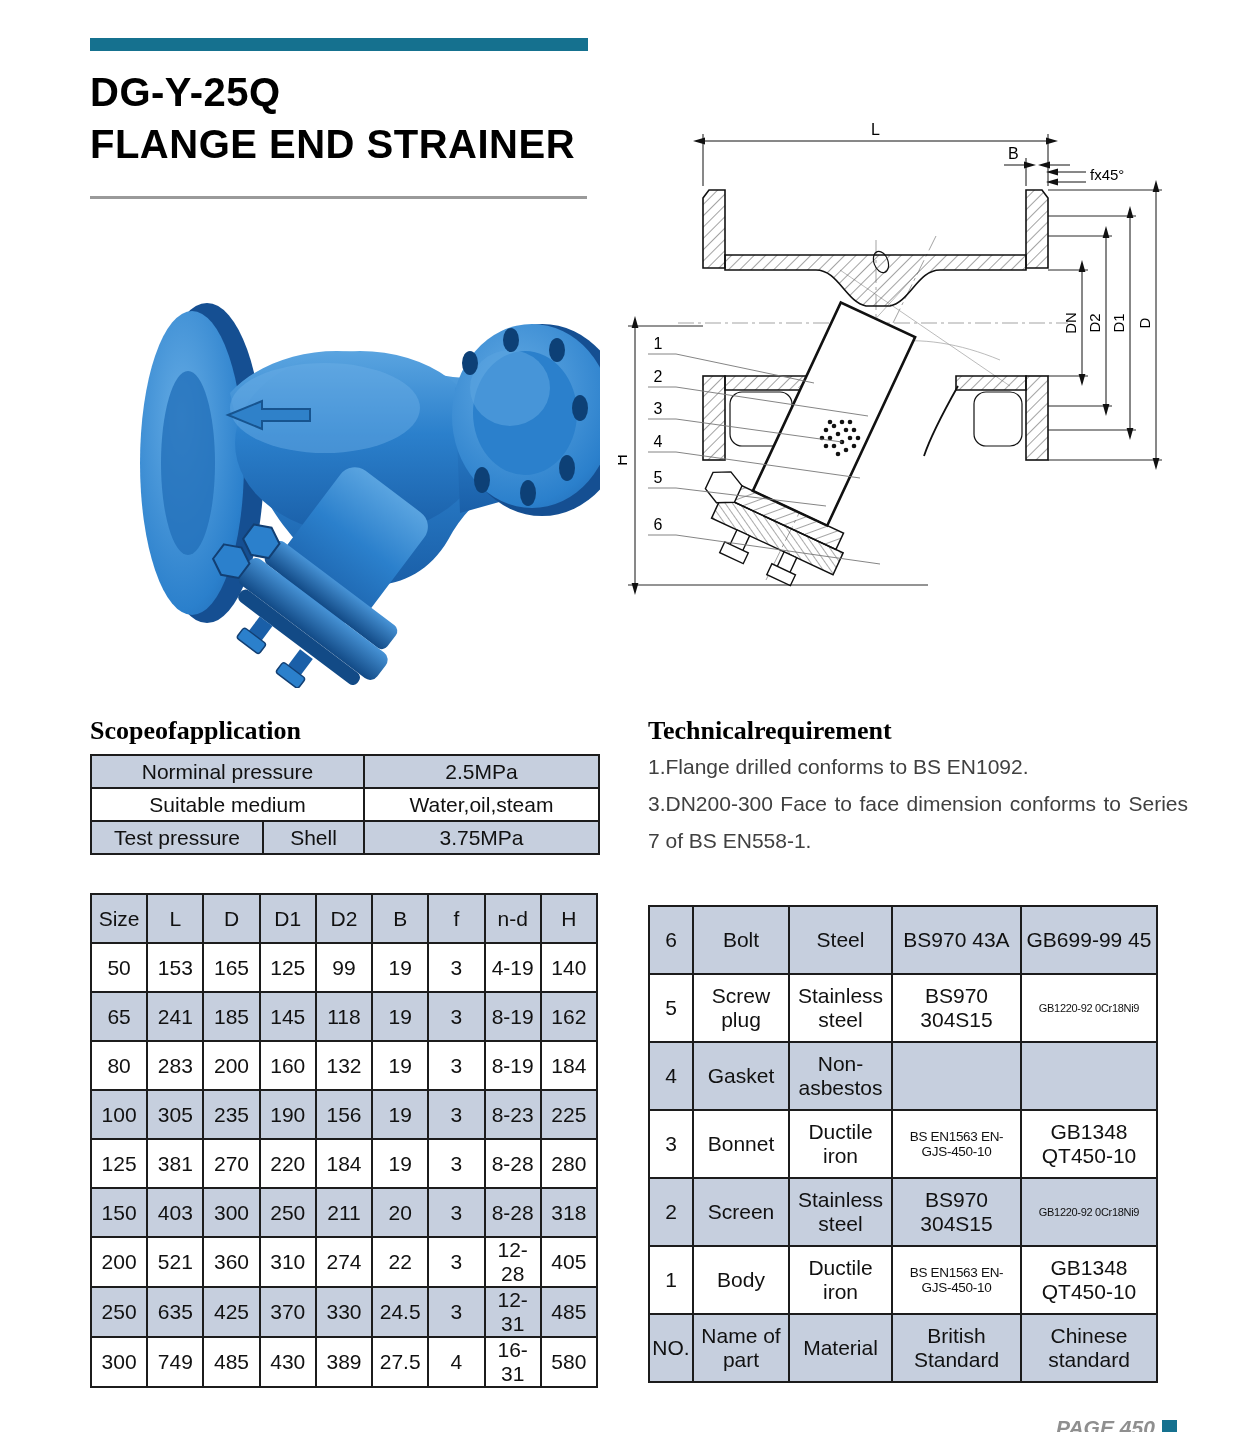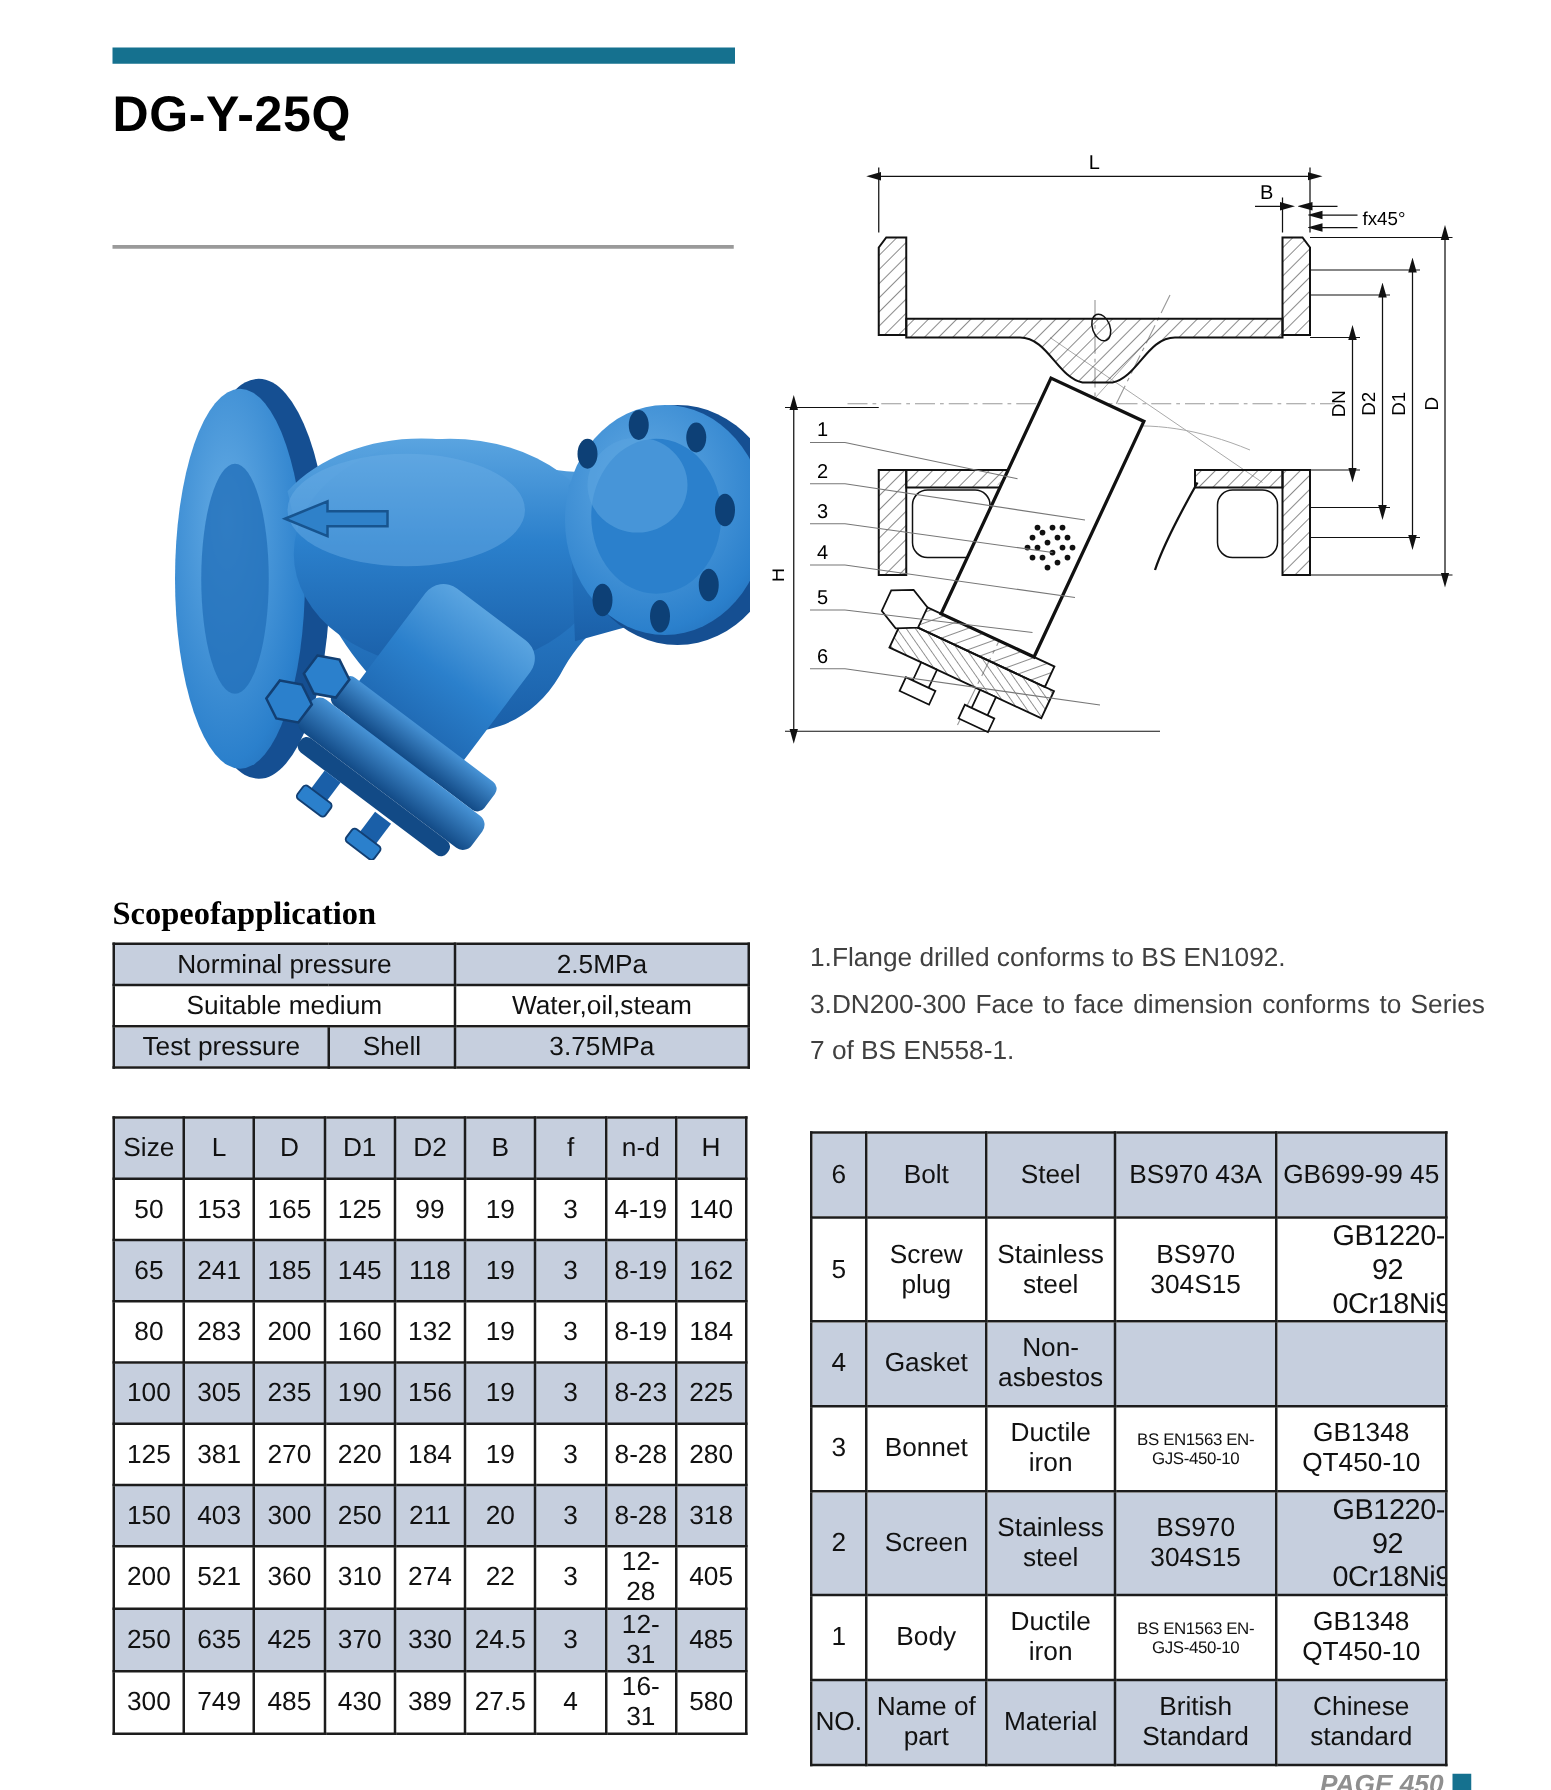--- a/index.html
+++ b/index.html
@@ -29,38 +29,39 @@
   .dims{position:absolute;left:90px;top:893px;width:508px;}
   .dims th,.dims td{height:47px;}
   .dims thead th{background:#c6cfde;}
   .dims tbody tr:nth-child(even) td{background:#c6cfde;}
 
   .tech-items{position:absolute;left:648px;top:748px;width:540px;font-size:21px;line-height:37px;text-align:justify;color:#404040;}
 
   .parts{position:absolute;left:648px;top:905px;width:508px;}
   .parts td{height:66px;}
   .parts tbody tr:nth-child(odd) td{background:#c6cfde;}
-  td.sm{font-size:23px;letter-spacing:-0.3px;padding-left:44px;}
+  td.sm{font-size:11px;letter-spacing:-0.3px;}
   td.xs{font-size:13.5px;letter-spacing:-0.3px;}
 
   .footer{position:absolute;left:1056px;top:1416px;white-space:nowrap;
           font-size:21px;font-style:italic;font-weight:bold;color:#8f8f8f;}
   .footer .sq{display:inline-block;width:15px;height:15px;background:#15718F;margin-left:7px;}
 
   svg text{font-family:"Liberation Sans","DejaVu Sans",sans-serif;}
 </style>
 </head>
 <body>
 
 <div class="page">
 
   <div class="teal-bar"></div>
 
   <div class="title">
     <div>DG-Y-25Q</div>
+    <div>FLANGE END STRAINER</div>
   </div>
 
   <div class="divider"></div>
 
   <div class="photo-wrap">
     <svg width="490" height="430" viewBox="0 0 490 430">
       <defs>
         <linearGradient id="gBody" x1="0" y1="0" x2="0" y2="1">
           <stop offset="0" stop-color="#5aa4e0"></stop>
             <stop offset="0.45" stop-color="#2b80cc"></stop>
@@ -305,20 +306,21 @@
       <td>Water,oil,steam</td>
     </tr>
     <tr>
       <td class="alt">Test pressure</td>
       <td class="alt">Shell</td>
       <td class="alt">3.75MPa</td>
     </tr>
   </tbody>
     </table>
 
+  <h2 class="sec" id="tech-heading">Technicalrequirement</h2>
   <div class="tech-items">
     <div>1.Flange drilled conforms to BS EN1092.</div>
     <div>3.DN200-300 Face to face dimension conforms  to Series 7 of BS EN558-1.</div>
   </div>
 
   <table class="dims">
     <thead>
         <tr>
           <th>Size</th>
           <th>L</th>

